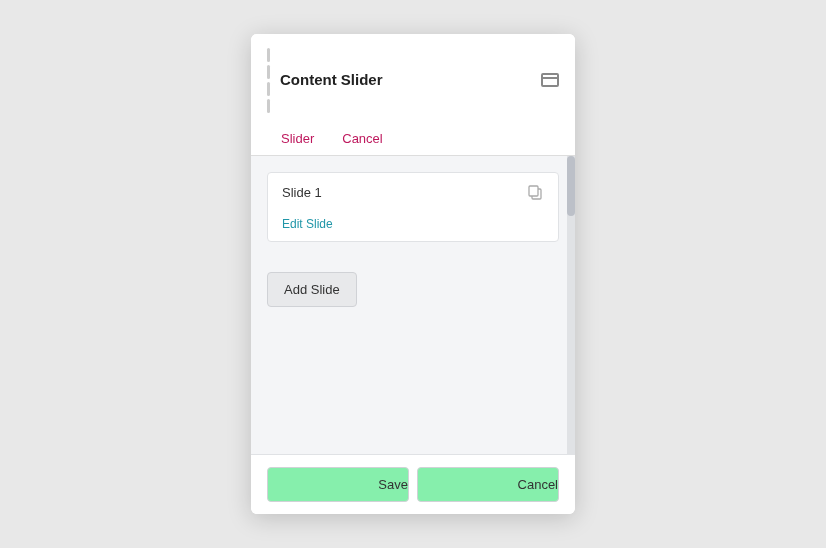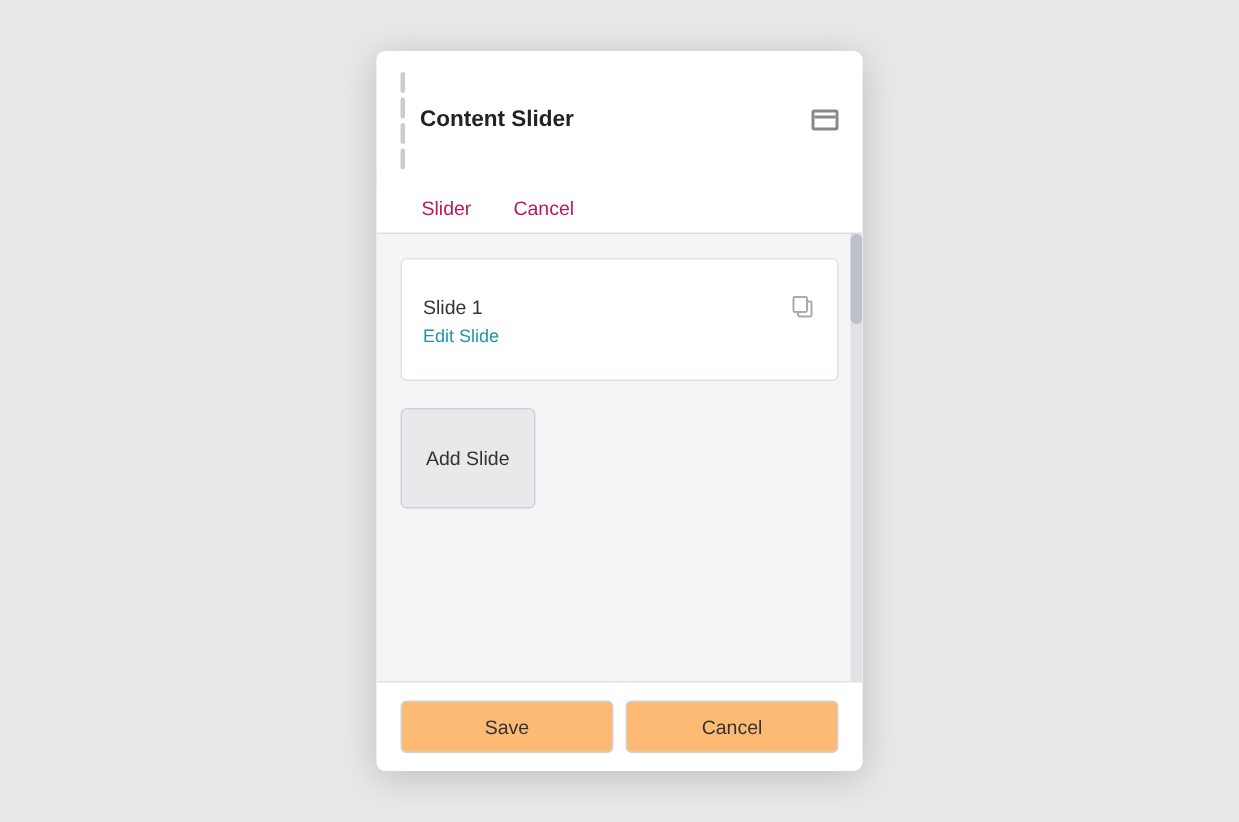--- a/index.html
+++ b/index.html
@@ -125,21 +125,21 @@
       width: 8px;
       height: 60px;
       background: #bcc0c8;
       border-radius: 4px;
     }
 
     .slide-card {
       background: #fff;
       border-radius: 4px;
       border: 1px solid #e0e2e5;
-      padding: 22px 14px;
+      padding: 10px 14px;
       margin-bottom: 10px;
       display: flex;
       flex-direction: column;
       position: relative;
     }
 
     .slide-card-header {
       display: flex;
       align-items: center;
       justify-content: space-between;
@@ -159,55 +159,55 @@
       display: flex;
       align-items: center;
       justify-content: center;
       font-size: 14px;
     }
 
     .edit-slide-link {
       color: #2196a8;
       font-size: 12px;
       cursor: pointer;
-      margin-top: 4px;
+      margin-top: 16px;
       text-decoration: none;
       display: inline-block;
     }
 
     .add-slide-btn {
       display: inline-block;
-      padding: 25px 16px;
+      padding: 9px 16px;
       background: #e8e9eb;
       border: 1px solid #d0d2d6;
       border-radius: 4px;
       font-size: 13px;
       color: #333;
       cursor: pointer;
-      margin-top: 8px;
+      margin-top: 20px;
     }
 
     .dialog-footer {
       display: flex;
       padding: 12px 16px;
       gap: 8px;
       background: #fff;
       border-top: 1px solid #e0e2e5;
     }
 
     .footer-btn {
       flex: 1;
       padding: 9px 0;
       border: 1px solid #d0d2d6;
       border-radius: 4px;
-      background: #fdba74;
-      font-size: 13px;
-      color: #333;
-      cursor: pointer;
-      text-align: center;
+      background: #86efac;
+      font-size: 13px;
+      color: #333;
+      cursor: pointer;
+      text-align: right;
     }
   </style>
 </head>
 <body>
 
 <div class="dialog">
 
   <div class="dialog-header">
     <div class="drag-handle">
       <span></span>

